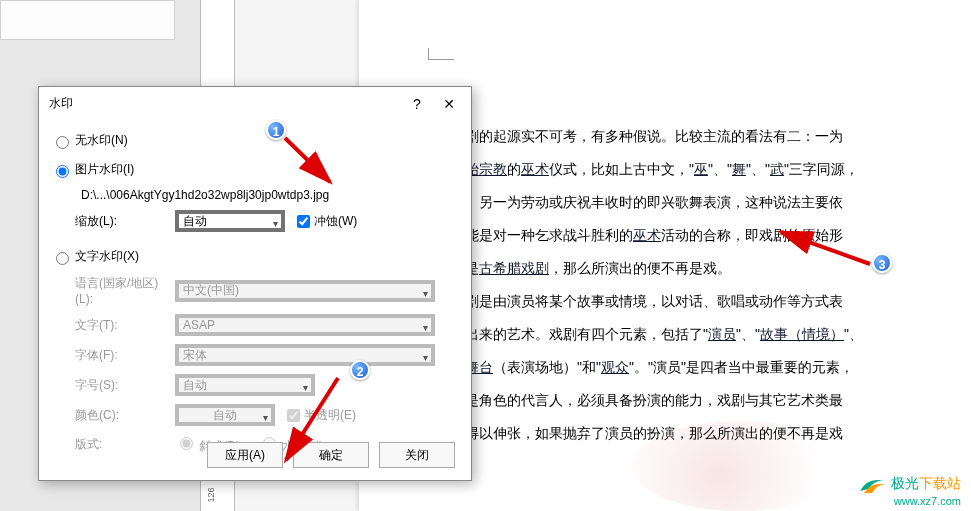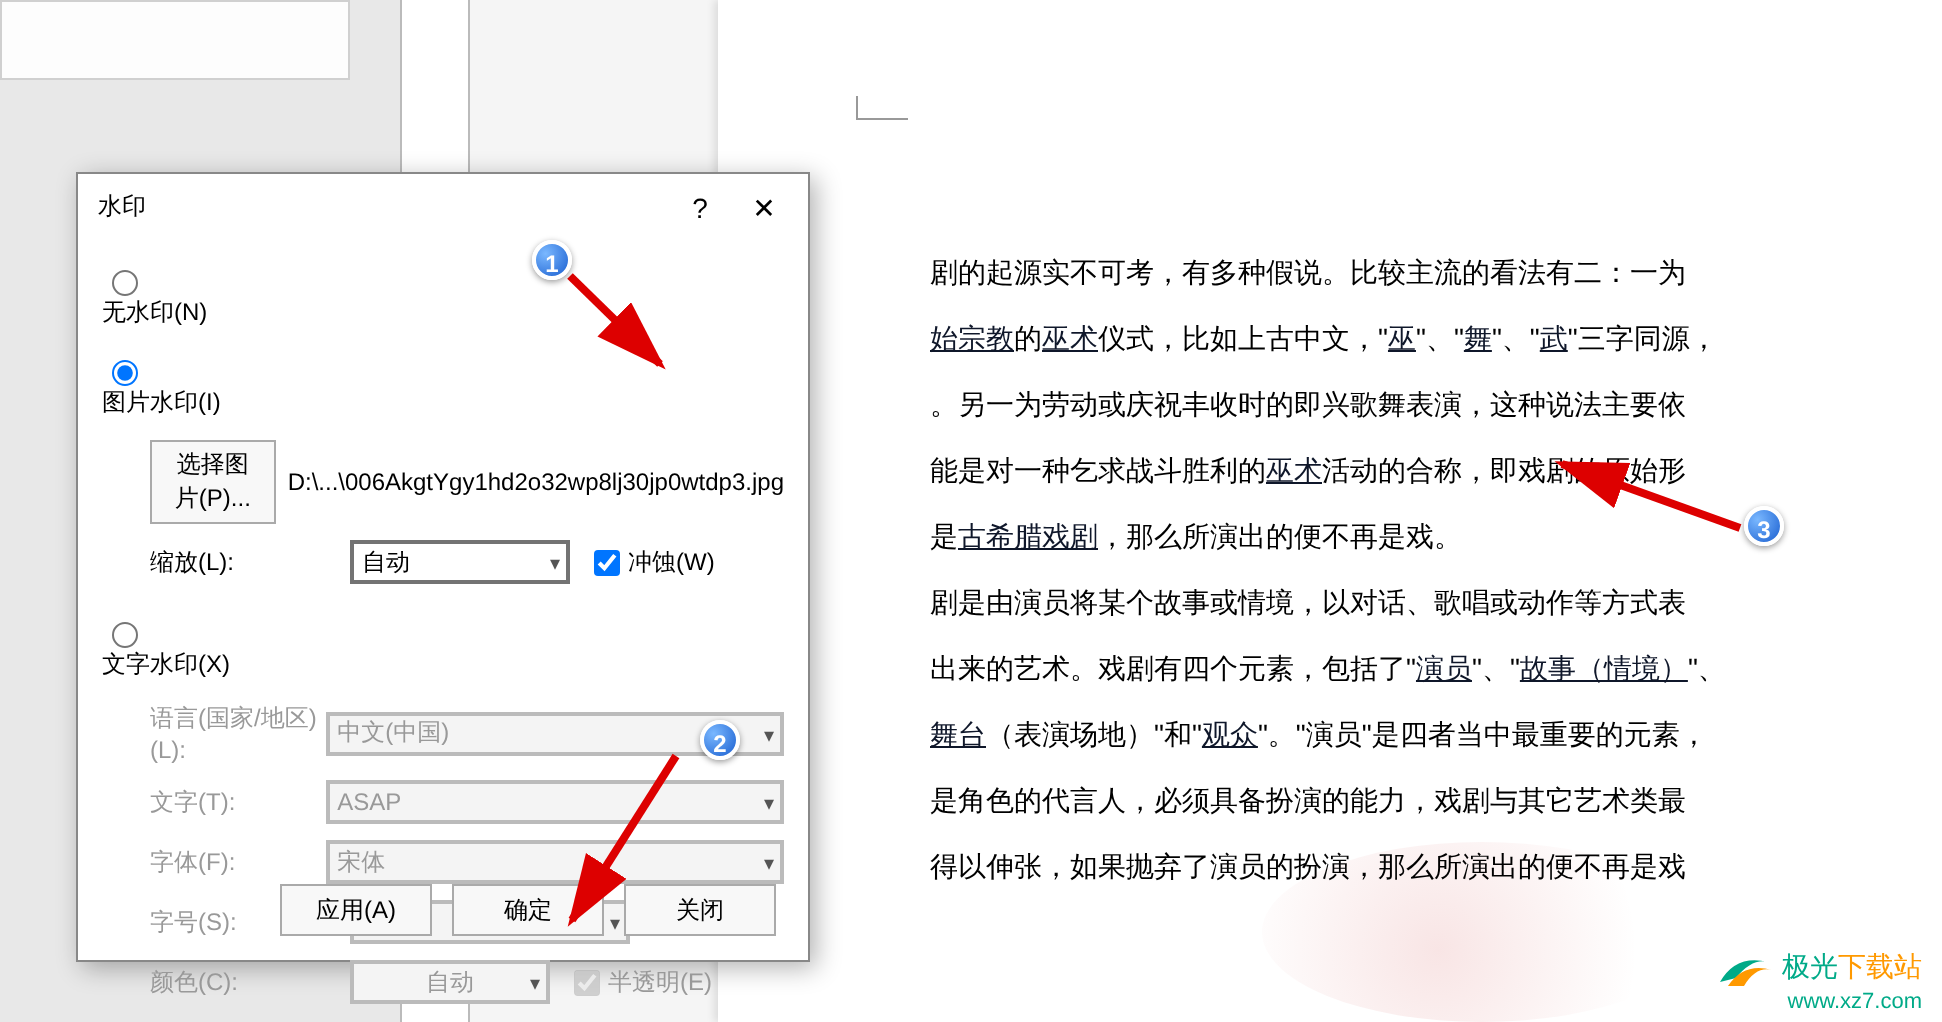--- a/index.html
+++ b/index.html
@@ -67,21 +67,21 @@
   width: 410px;
   font-size: 14px;
   line-height: 33px;
   color: #000;
   margin-top: 16px;
 }
 .doc-text a { color: #0f172a; text-decoration: underline; }
 .dialog {
   position: absolute;
   left: 38px; top: 86px;
-  width: 367px; height: 395px;
+  width: 434px; height: 395px;
   background: #fff;
   border: 1px solid #888;
   box-shadow: 3px 3px 12px rgba(0,0,0,0.3);
 }
 .dlg-title {
   height: 33px;
   display: flex;
   align-items: center;
   padding: 0 6px 0 10px;
   font-size: 12px;
@@ -94,40 +94,39 @@
   line-height: 24px;
   font-size: 14px;
   cursor: pointer;
 }
 .dlg-body {
   padding: 6px 12px;
 }
 .radio-row {
   padding: 6px 0;
   display: flex;
-  align-items: flex-start;
-  flex-direction: column;
+  align-items: center;
 }
 .radio-row input[type=radio] { margin-right: 6px; }
 .sub-row {
   display: flex;
   align-items: center;
   padding: 4px 0 4px 24px;
 }
 .sub-row .lbl { width: 100px; color: #000; }
 .sub-row.disabled .lbl, .sub-row.disabled { color: #999; }
 .btn {
   background: #f8f8f8;
   border: 1px solid #aaa;
   padding: 3px 10px;
   font-size: 12px;
   cursor: pointer;
 }
 .select {
-  border: 2px solid #737373;
+  border: 4px solid #737373;
   height: 22px;
   background: #fff;
   display: inline-flex;
   align-items: center;
   padding: 0 4px;
   position: relative;
 }
 .select .arrow {
   position: absolute; right: 3px; top: 4px;
   font-size: 10px; color: #555;
@@ -214,21 +213,20 @@
     <div class="radio-row">
       <input type="radio" name="wm" style="">
       <span>无水印(N)</span>
     </div>
 
     <div class="radio-row">
       <input type="radio" name="wm" checked="" style="">
       <span>图片水印(I)</span>
     </div>
     <div class="sub-row">
-      <button class="btn">选择图片(P)...</button>
       <span class="fpath">D:\...\006AkgtYgy1hd2o32wp8lj30jp0wtdp3.jpg</span>
     </div>
     <div class="sub-row">
       <span class="lbl">缩放(L):</span>
       <span class="select" style="width:110px">
         <span>自动</span>
           <span class="arrow">▾</span>
       </span>
       <label class="chk">
         <input type="checkbox" checked="" style="">

